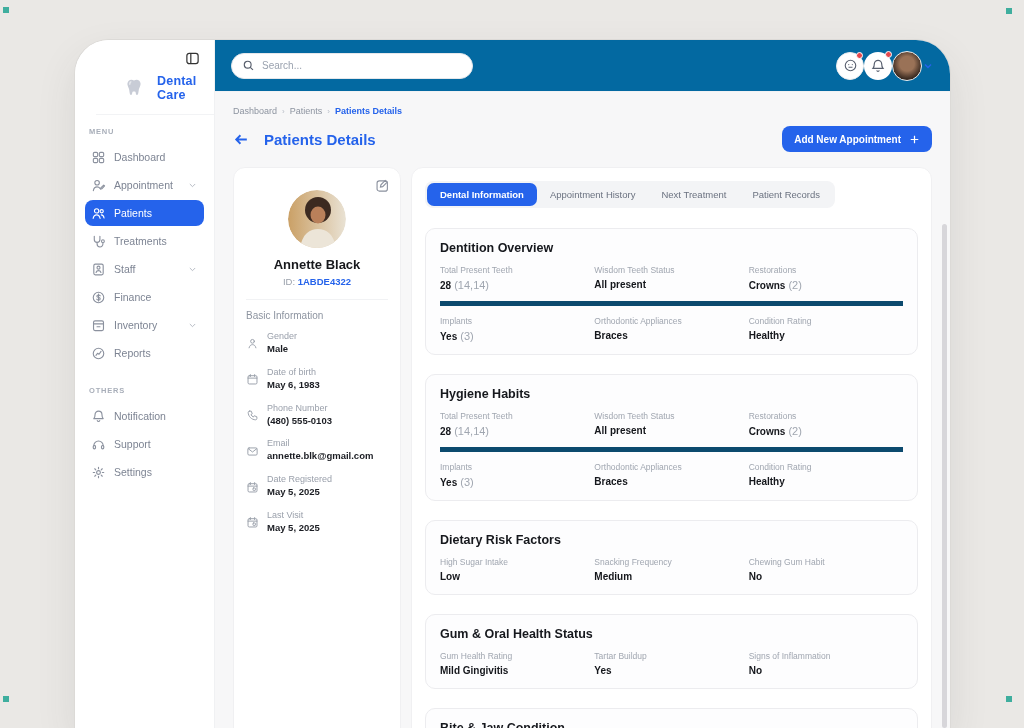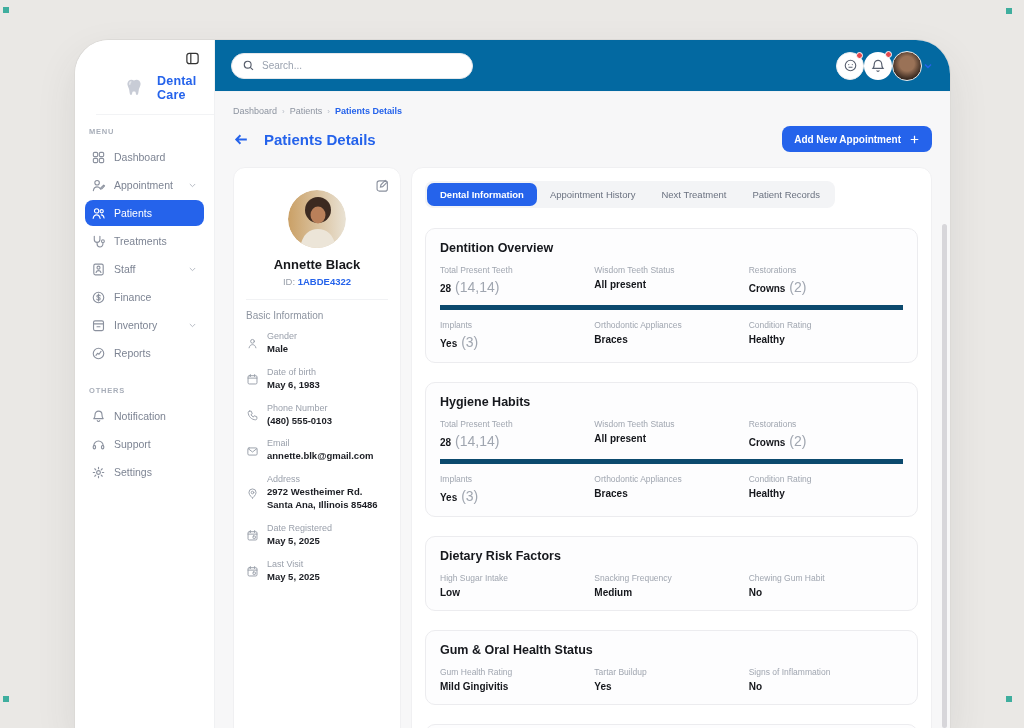--- a/index.html
+++ b/index.html
@@ -79,21 +79,21 @@
   .tab { font-size:9.5px; color:#6b7280; padding:6px 13px; border-radius:7px; cursor:pointer; white-space:nowrap; }
   .tab.active { background:#2563eb; color:#fff; font-weight:bold; }
 
   .sec-box { border:1px solid #ececef; background:#fdfdfe; border-radius:10px; padding:12px 14px; margin-top:19px; }
   .sec-box:first-of-type { margin-top:20px; }
   .sec-title { font-size:12.5px; font-weight:bold; color:#16181d; }
   .sec-grid { display:grid; grid-template-columns:1fr 1fr 1fr; margin-top:10px; }
   .sec-grid.divided { border-top:5px solid #0c4a6e; padding-top:10px; margin-top:10px; }
   .cell-label { font-size:8.5px; color:#a0a6b0; margin-bottom:4px; }
   .cell-value { font-size:10px; font-weight:bold; color:#15171c; }
-  .cell-suffix { color:#a0a6b0; font-weight:normal; font-size:14px; }
+  .cell-suffix { color:#a0a6b0; font-weight:normal; font-size:11px; }
 
   .scrollbar-track { position:absolute; right:3px; top:132px; bottom:0; width:5px; }
   .scrollbar-thumb { width:5px; height:100%; border-radius:3px; background:#d7d6da; cursor:grab; }
 </style>
 </head>
 <body>
 
 <div class="stage">
   <div class="handle h-tl"></div>
   <div class="handle h-tr"></div>
@@ -385,33 +385,20 @@
                     </svg>
                   </span>
                   <div>
                     <div class="pf-label">Email</div>
                     <div class="pf-value">annette.blk@gmail.com</div>
                   </div>
                 </div>
                 <div class="pf-row">
                   <span class="ic">
                     <svg width="13" height="13" viewBox="0 0 16 16" fill="none" stroke="currentColor" stroke-width="1.2" stroke-linecap="round" stroke-linejoin="round">
-                      <path d="M8 13.6S3.6 10 3.6 6.8a4.4 4.4 0 0 1 8.8 0C12.4 10 8 13.6 8 13.6z"></path>
-                      <circle cx="8" cy="6.8" r="1.6"></circle>
-                    </svg>
-                  </span>
-                  <div>
-                    <div class="pf-label">Address</div>
-                    <div class="pf-value">2972 Westheimer Rd.
-Santa Ana, Illinois 85486</div>
-                  </div>
-                </div>
-                <div class="pf-row">
-                  <span class="ic">
-                    <svg width="13" height="13" viewBox="0 0 16 16" fill="none" stroke="currentColor" stroke-width="1.2" stroke-linecap="round" stroke-linejoin="round">
                       <rect x="2.5" y="3.3" width="11" height="10.2" rx="1.5"></rect>
                       <path d="M2.5 6.3h11M5.4 2v2.4M10.6 2v2.4"></path>
                       <rect x="8.6" y="8.6" width="3" height="3" rx=".7"></rect>
                     </svg>
                   </span>
                   <div>
                     <div class="pf-label">Date Registered</div>
                     <div class="pf-value">May 5, 2025</div>
                   </div>
                 </div>

